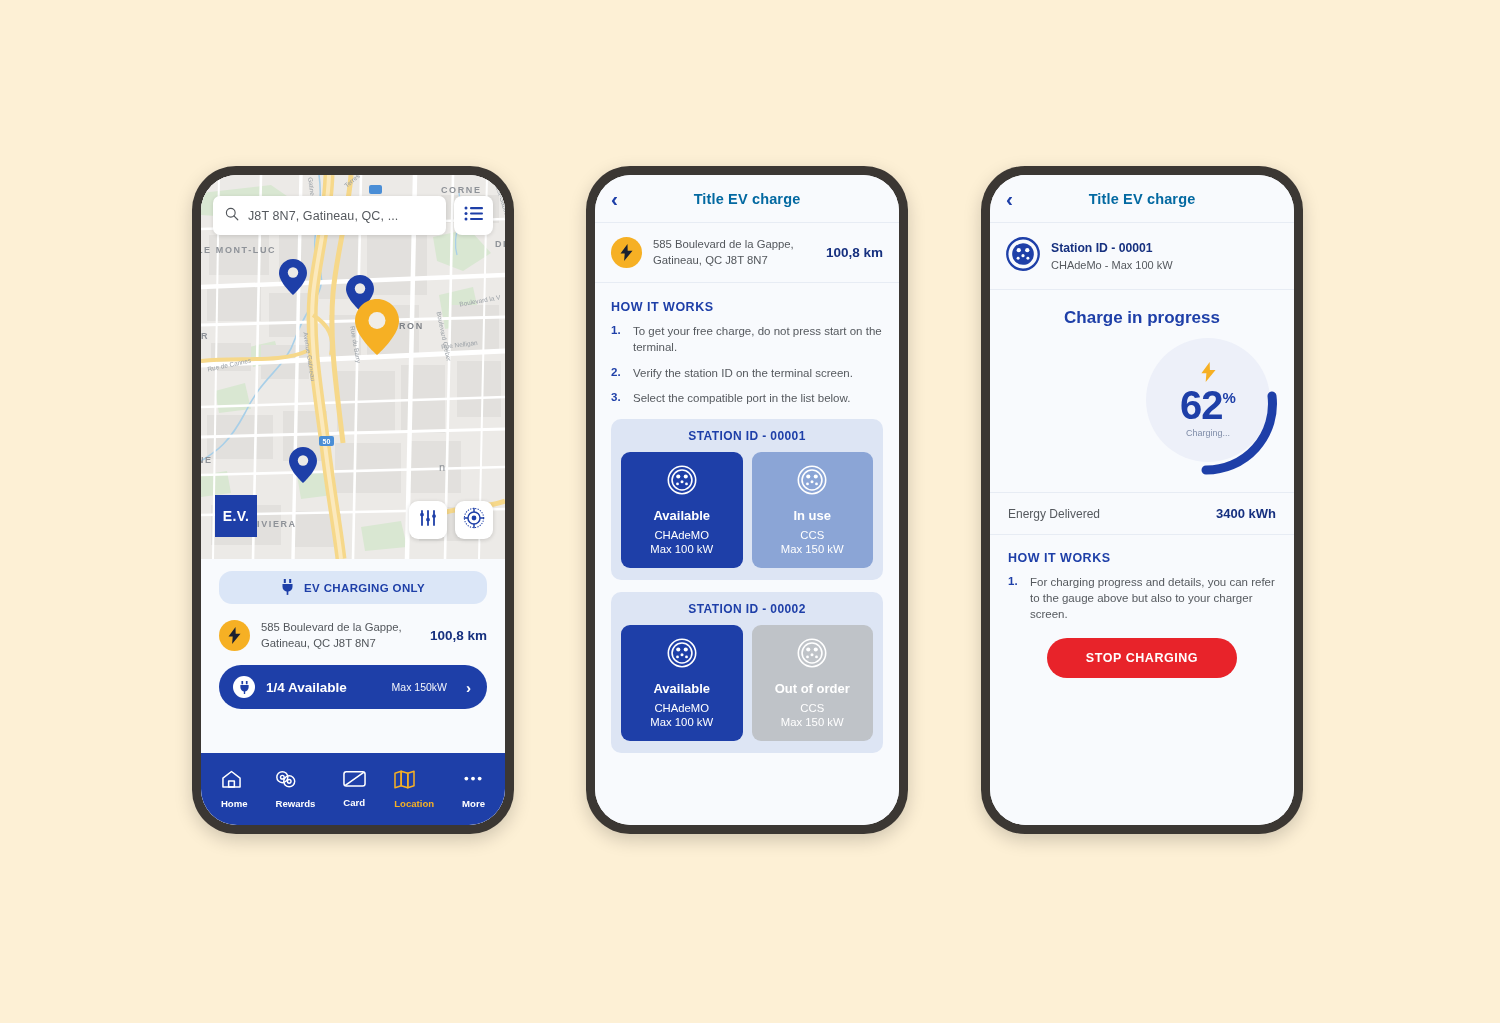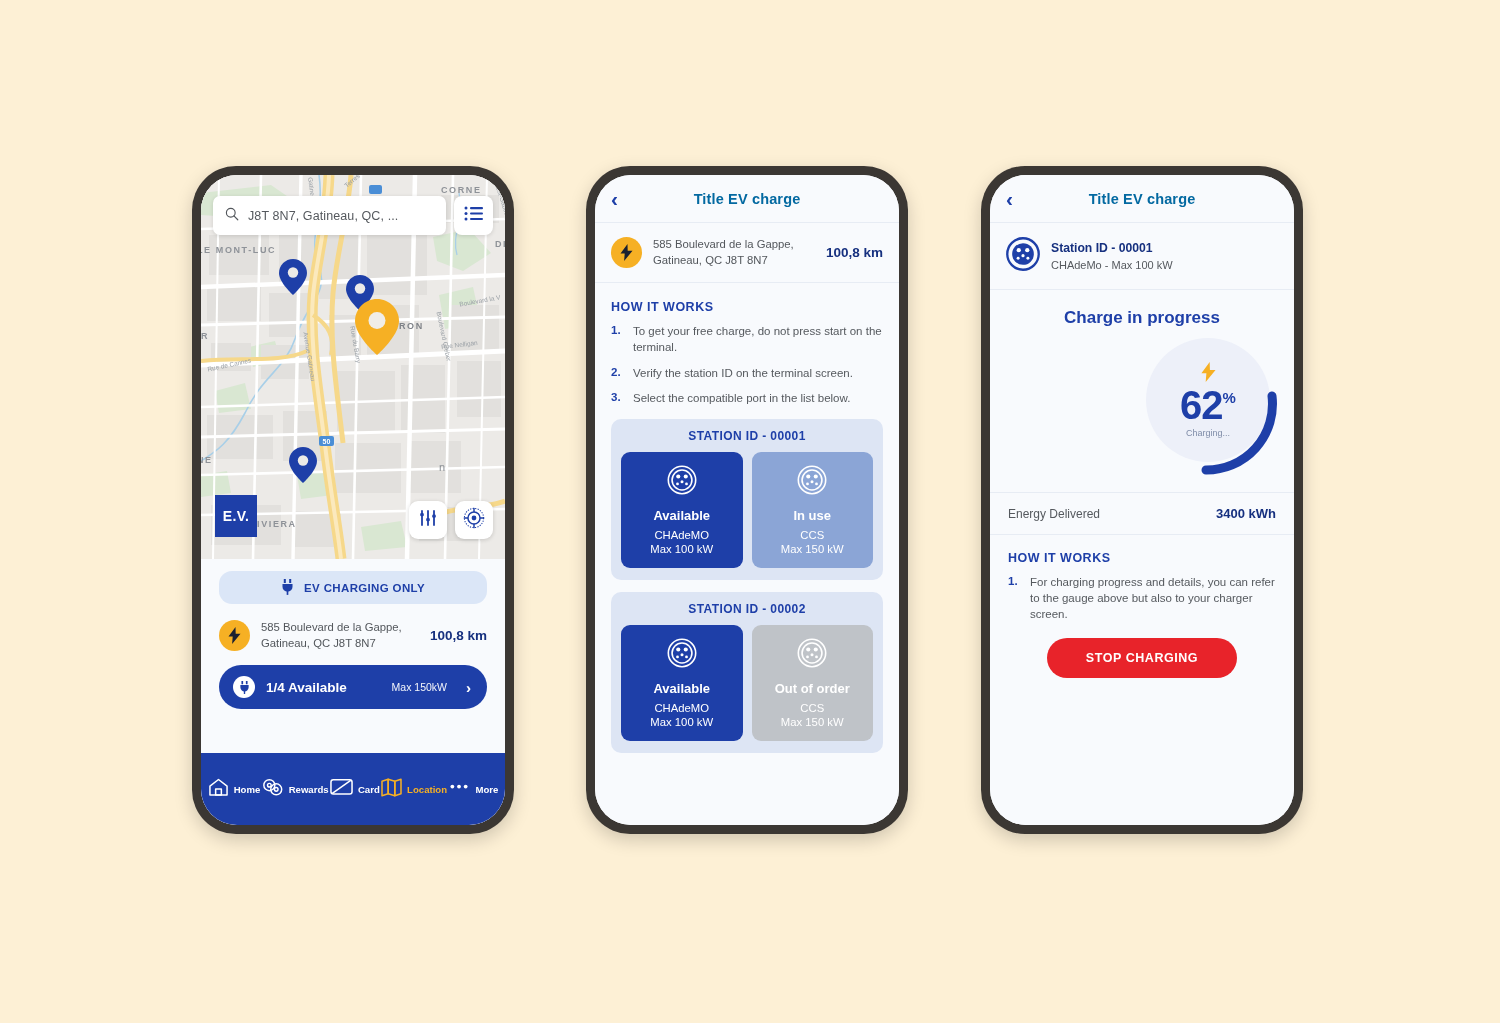--- a/index.html
+++ b/index.html
@@ -100,21 +100,21 @@
   .avail-btn .plug { width:22px;height:22px;border-radius:50%;background:#fff;
     display:flex;align-items:center;justify-content:center;flex:none;}
   .avail-btn .lbl { font-weight: bold; font-size: 13.5px; flex:1; }
   .avail-btn .max { font-size: 10.5px; font-weight: normal; opacity:.95; }
   .avail-btn .chev { font-size: 15px; font-weight: bold; margin-left: 8px;}
   .tabbar {
     margin-top: auto; height: 72px; background: #1e3fa8;
     display: flex; align-items: center; justify-content: space-around;
     padding: 0 6px;
   }
-  .tab { display:flex; align-items:center; gap:5px; cursor:pointer;}
+  .tab { display:flex; flex-direction:column; gap:5px; cursor:pointer;}
   .tab .tl { font-size: 9.6px; font-weight: bold; color: #fff; }
   .tab.active .tl { color: #f6b024; }
 
   
   .hdr {
     height: 48px; background: #f8fafd; display: flex; align-items: center;
     padding: 0 16px; position: relative; flex:none;
     border-bottom: 1px solid #e7ecf4;
   }
   .hdr .back { font-size: 21px; color:#1e3fa8; font-weight: bold; line-height:0; cursor:pointer;}

